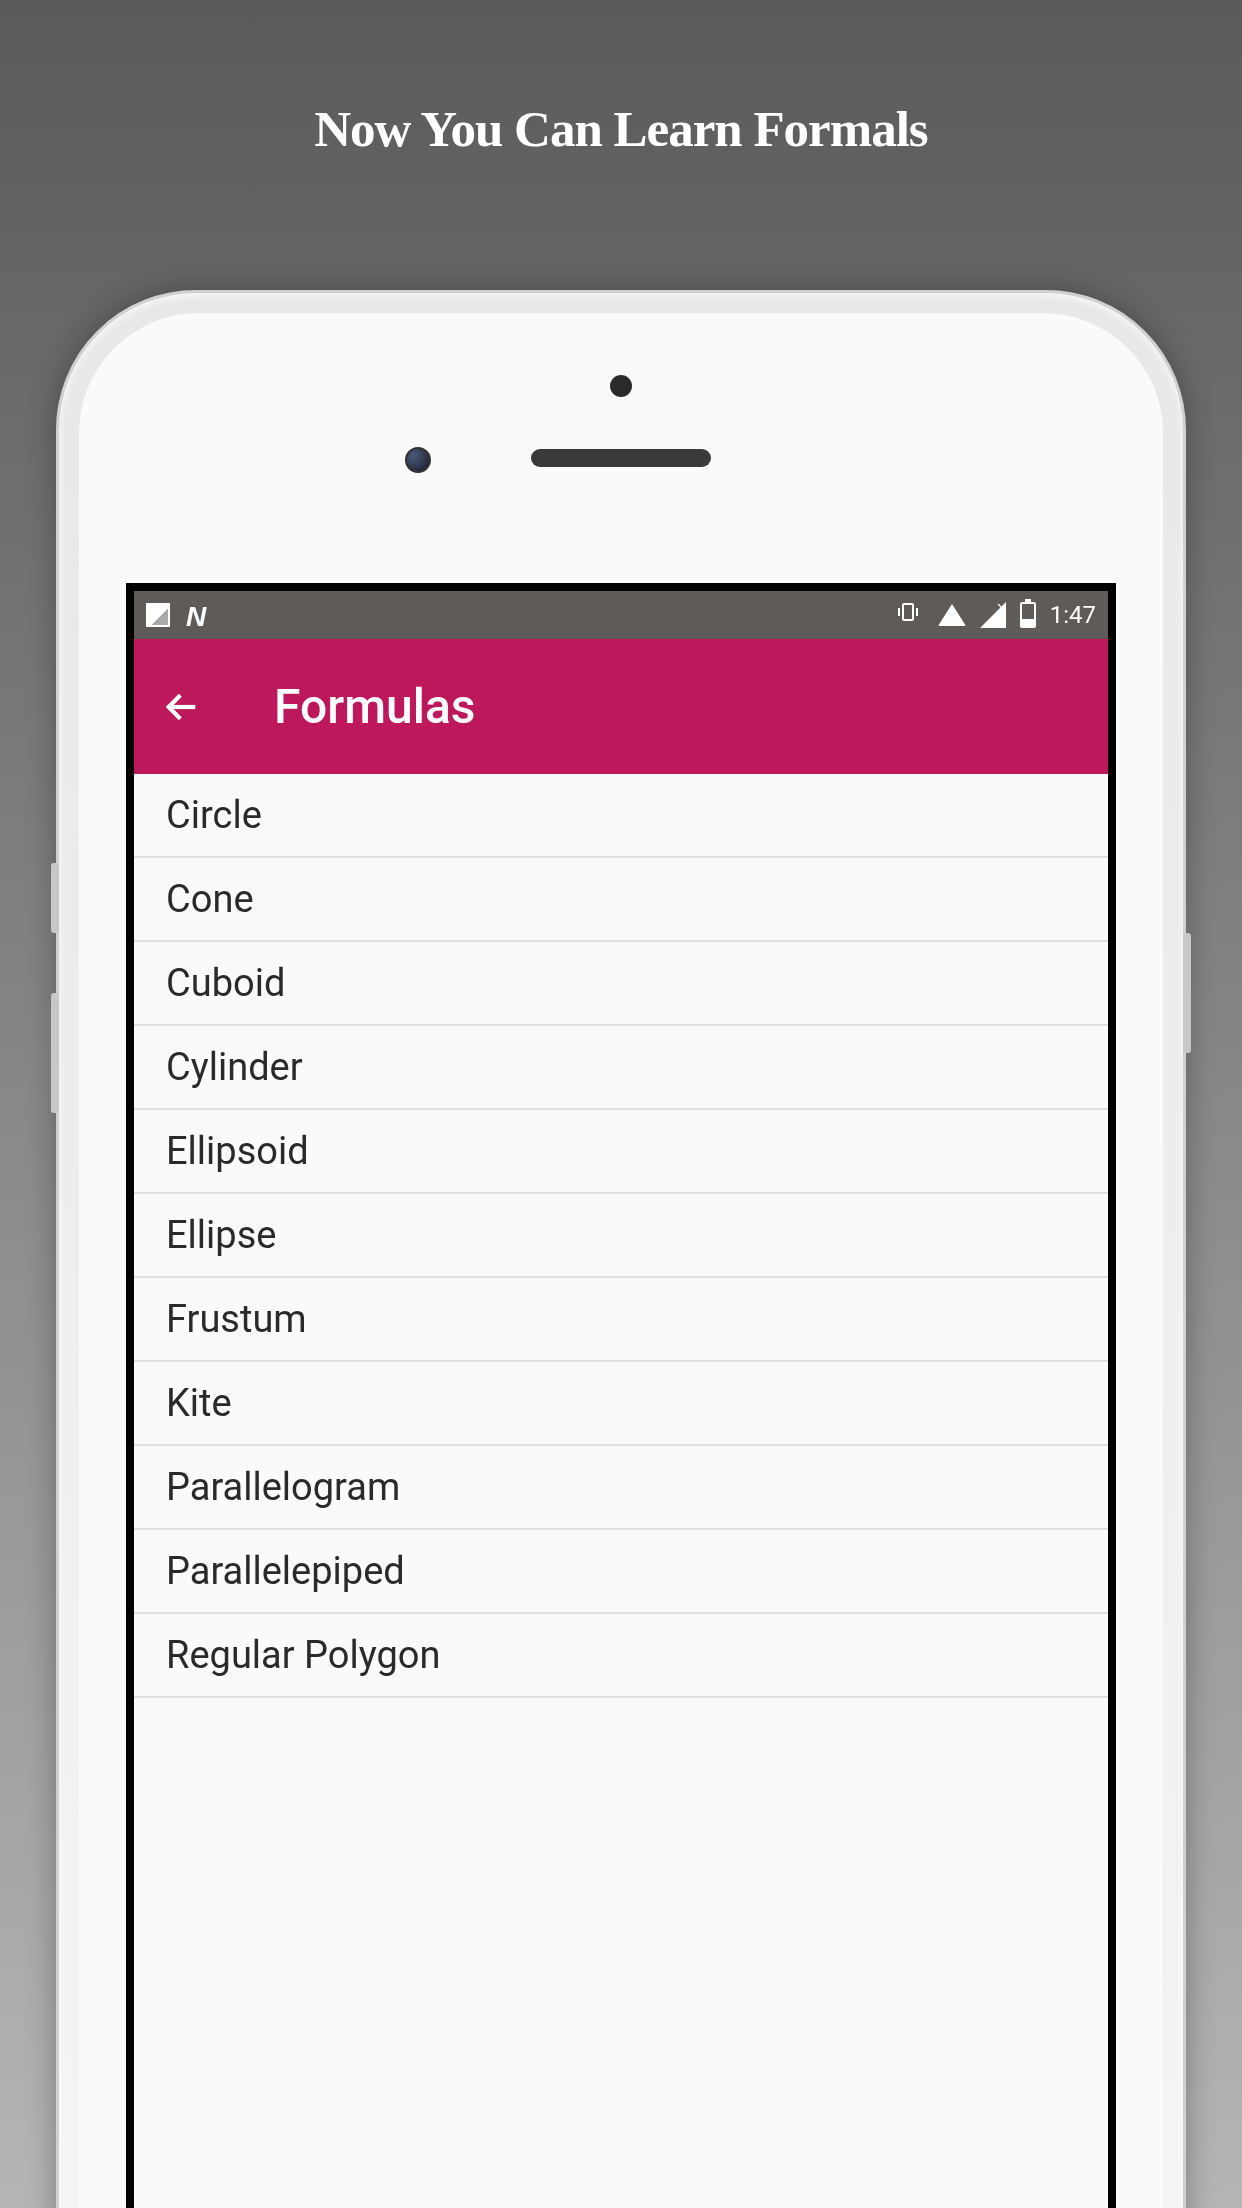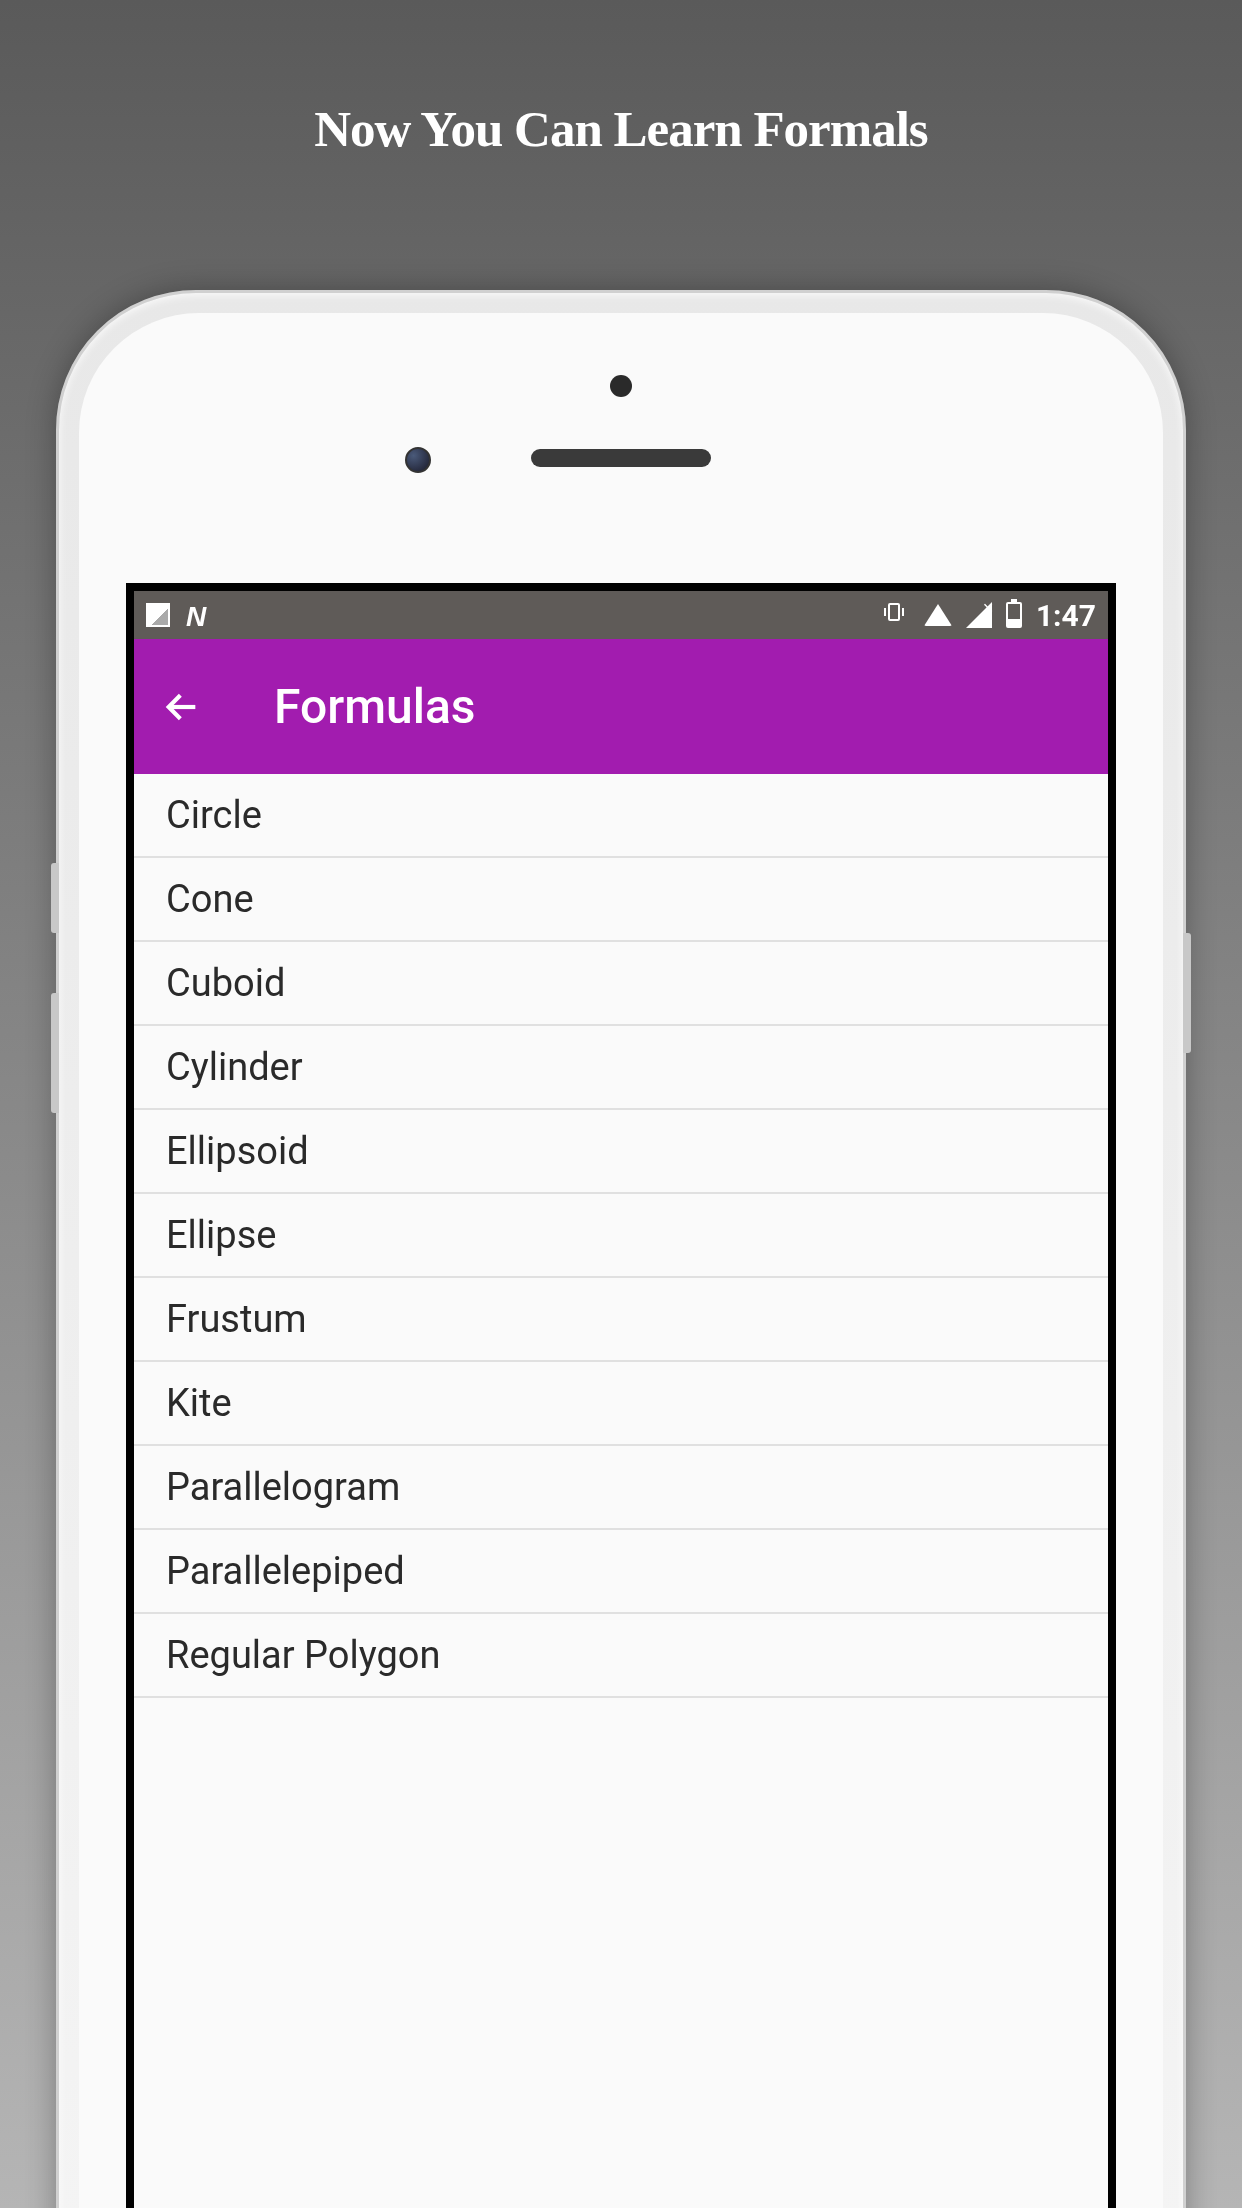--- a/index.html
+++ b/index.html
@@ -222,27 +222,27 @@
       content: '';
       position: absolute;
       top: -5px;
       left: 3px;
       width: 6px;
       height: 3px;
       background: #fff;
     }
     
     .status-time {
-      font-size: 30px;
-      font-weight: 700;
+      font-size: 24px;
+      font-weight: 400;
     }
     
     .app-bar {
       height: 135px;
-      background: #a21caf;
+      background: #be185d;
       display: flex;
       align-items: center;
       padding: 0 28px;
     }
     
     .back-arrow {
       color: #fff;
       font-size: 44px;
       cursor: pointer;
       width: 40px;

